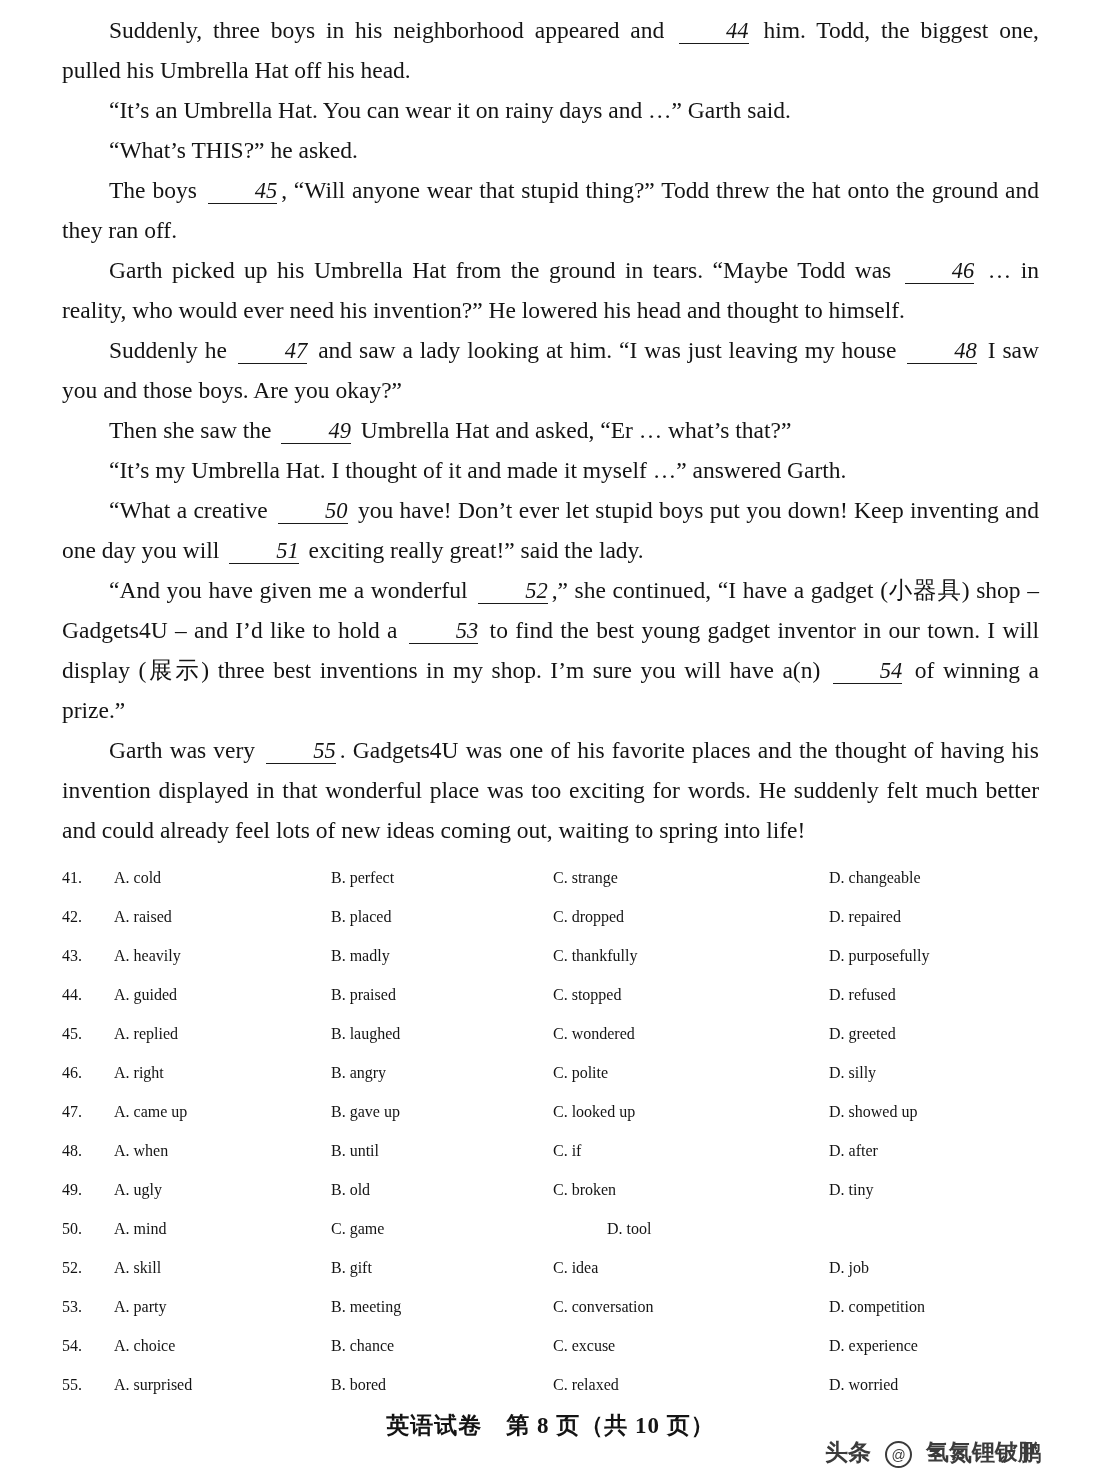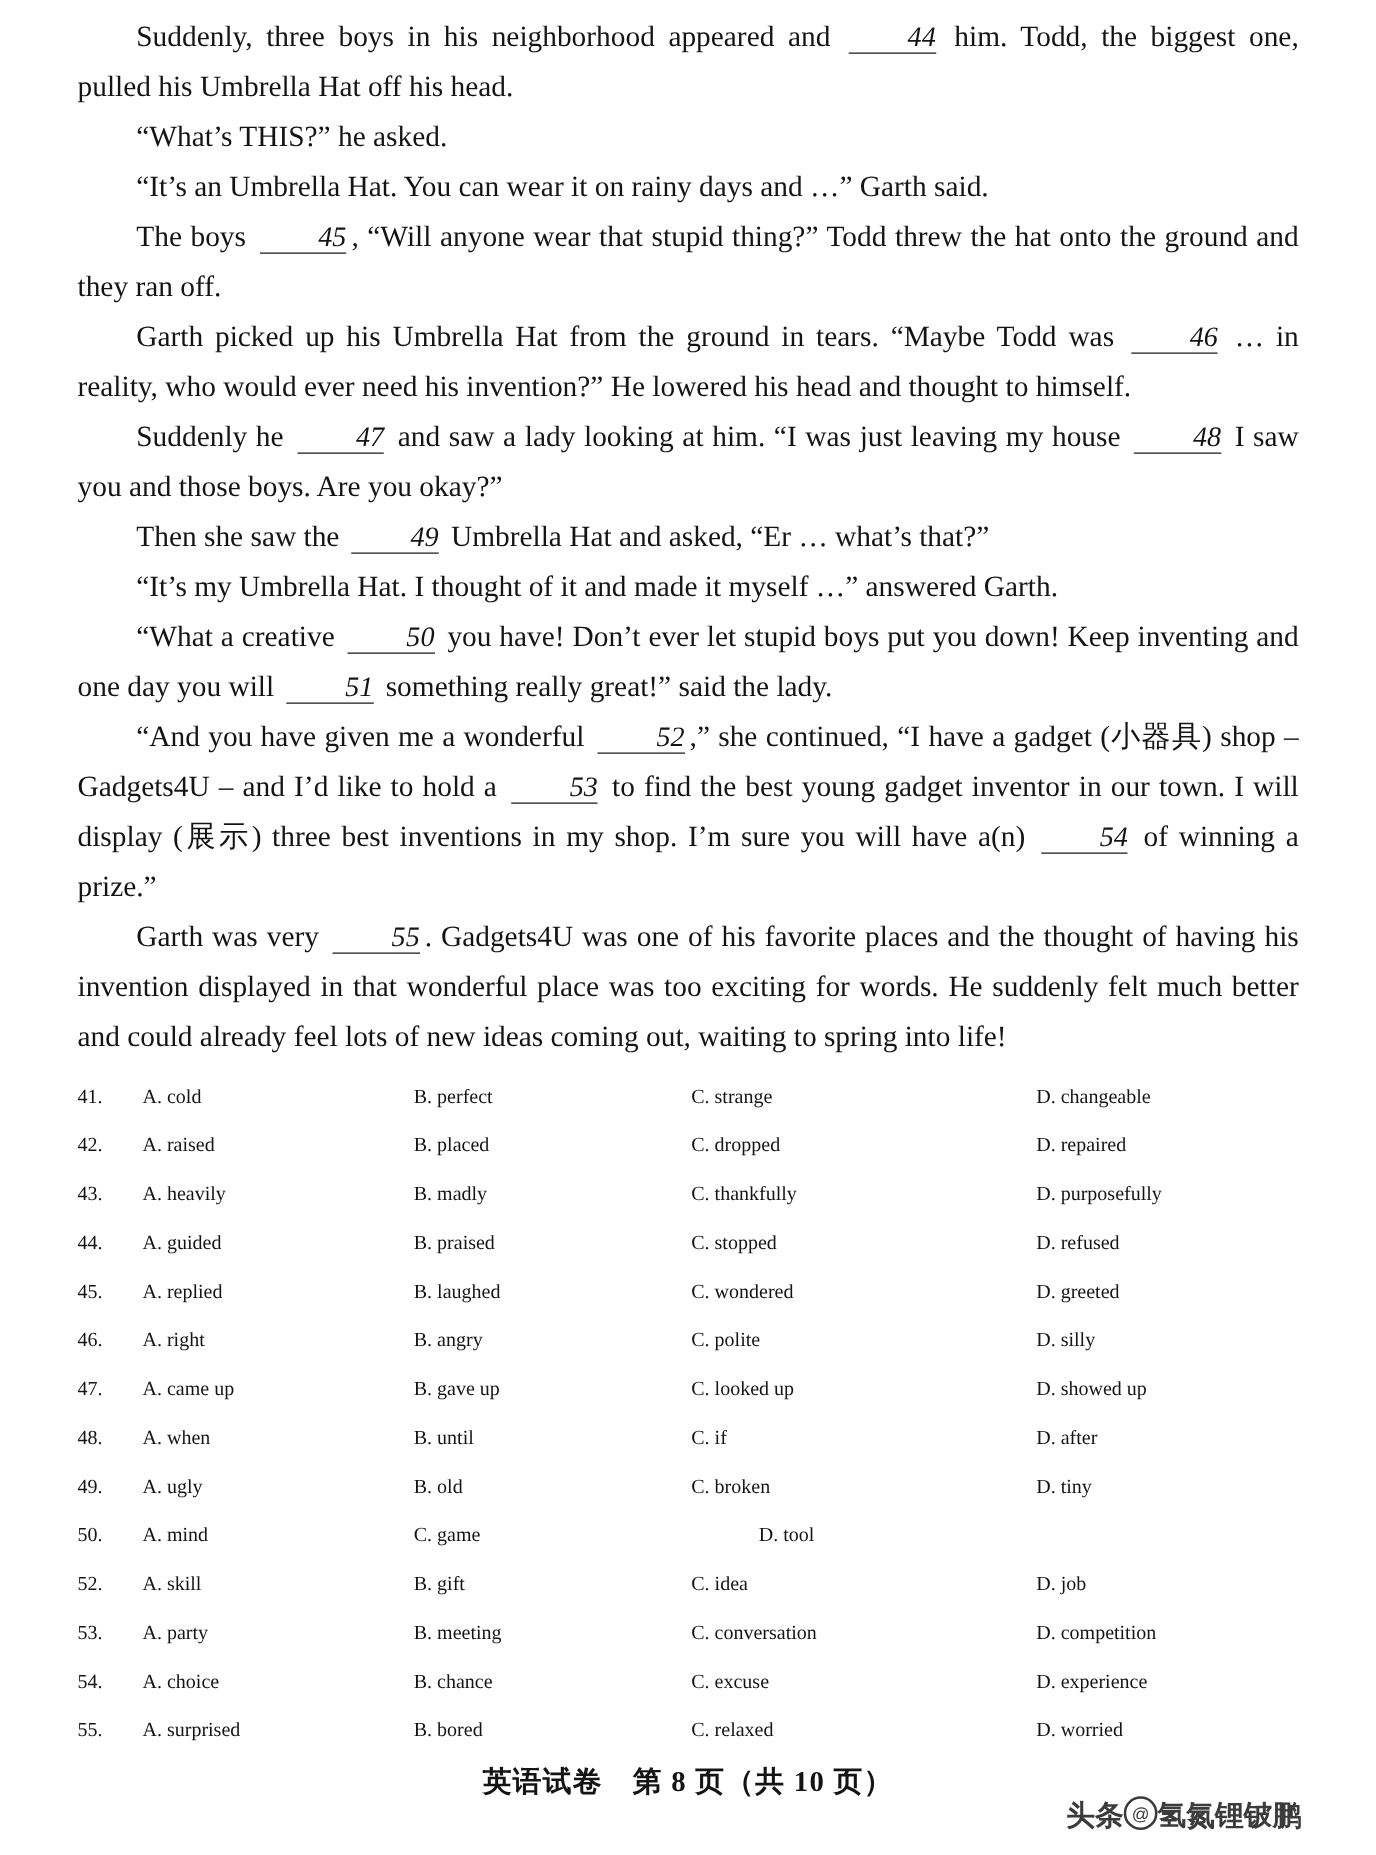--- a/index.html
+++ b/index.html
@@ -66,22 +66,22 @@
     font-weight: bold;
     letter-spacing: 1px;
     font-family: "Liberation Serif", serif;
     padding-bottom: 12px;
   }
   .watermark {
     position: absolute;
     right: 60px;
     bottom: 16px;
     display: flex;
-    align-items: flex-start;
-    gap: 0;
+    align-items: flex-end;
+    gap: 14px;
     color: #2b2b2b;
     font-size: 23px;
     font-family: "Liberation Sans", sans-serif;
     opacity: 0.92;
   }
   .wm-logo {
     display: inline-block;
     font-weight: bold;
     font-size: 23px;
     letter-spacing: 0px;
@@ -100,28 +100,28 @@
   }
   .wm-name { font-weight: bold; }
 </style>
 </head>
 <body>
 
 <div class="page">
 
   <div class="passage" id="passage-root">
       <p><span>Suddenly, three boys in his neighborhood appeared and </span><span class="blank">44</span><span> him. Todd, the biggest one, pulled his Umbrella Hat off his head.</span></p>
+      <p><span>“It’s an Umbrella Hat. You can wear it on rainy days and …” Garth said.</span></p>
       <p><span>“What’s THIS?” he asked.</span></p>
-      <p><span>“It’s an Umbrella Hat. You can wear it on rainy days and …” Garth said.</span></p>
       <p><span>The boys </span><span class="blank">45</span><span>, “Will anyone wear that stupid thing?” Todd threw the hat onto the ground and they ran off.</span></p>
       <p><span>Garth picked up his Umbrella Hat from the ground in tears. “Maybe Todd was </span><span class="blank">46</span><span> … in reality, who would ever need his invention?” He lowered his head and thought to himself.</span></p>
       <p><span>Suddenly he </span><span class="blank">47</span><span> and saw a lady looking at him. “I was just leaving my house </span><span class="blank">48</span><span> I saw you and those boys. Are you okay?”</span></p>
       <p><span>Then she saw the </span><span class="blank">49</span><span> Umbrella Hat and asked, “Er … what’s that?”</span></p>
       <p><span>“It’s my Umbrella Hat. I thought of it and made it myself …” answered Garth.</span></p>
-      <p><span>“What a creative </span><span class="blank">50</span><span> you have! Don’t ever let stupid boys put you down! Keep inventing and one day you will </span><span class="blank">51</span><span> something really great!” said the lady.</span></p>
+      <p><span>“What a creative </span><span class="blank">50</span><span> you have! Don’t ever let stupid boys put you down! Keep inventing and one day you will </span><span class="blank">51</span><span> exciting really great!” said the lady.</span></p>
       <p><span>“And you have given me a wonderful </span><span class="blank">52</span><span>,” she continued, “I have a gadget (小器具) shop – Gadgets4U – and I’d like to hold a </span><span class="blank">53</span><span> to find the best young gadget inventor in our town. I will display (展示) three best inventions in my shop. I’m sure you will have a(n) </span><span class="blank">54</span><span> of winning a prize.”</span></p>
       <p><span>Garth was very </span><span class="blank">55</span><span>. Gadgets4U was one of his favorite places and the thought of having his invention displayed in that wonderful place was too exciting for words. He suddenly felt much better and could already feel lots of new ideas coming out, waiting to spring into life!</span></p>
     </div>
 
   <div class="options" id="options-root">
       <div class="opt-row">
         <span class="opt-num">41.</span>
         <span class="opt-a">A. cold</span>
         <span class="opt-b">B. perfect</span>
         <span class="opt-c">C. strange</span>

